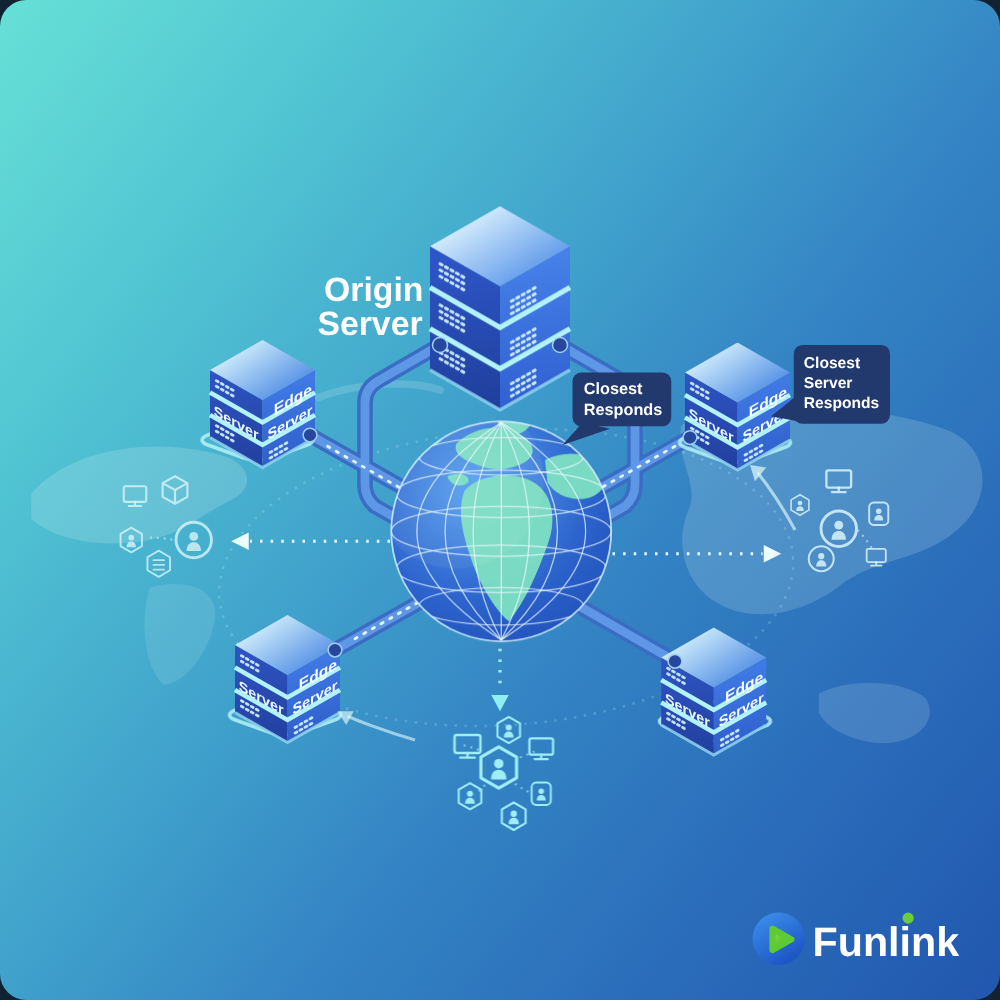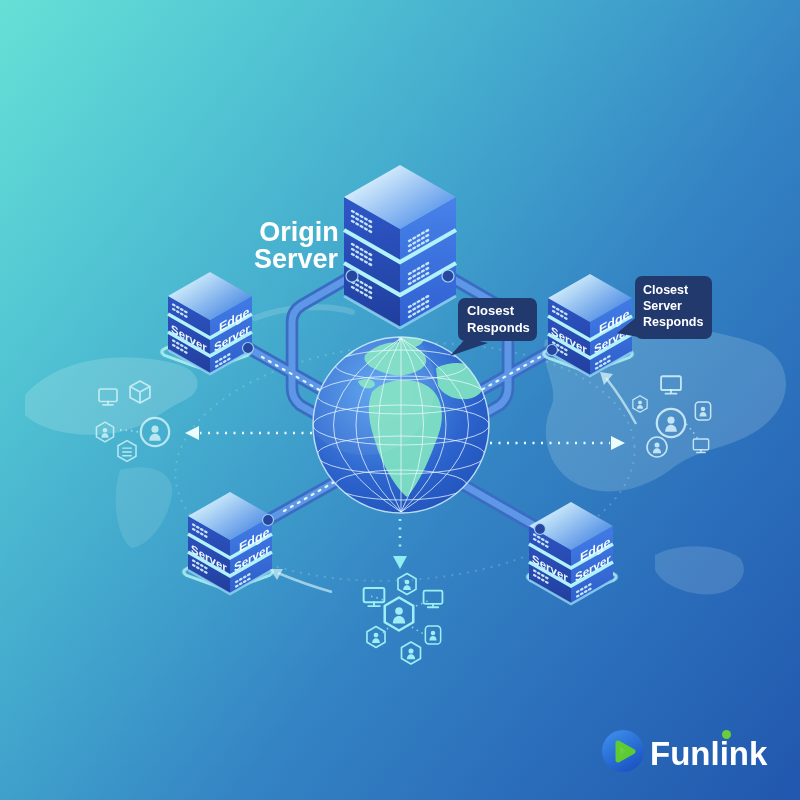--- a/index.html
+++ b/index.html
@@ -1,19 +1,20 @@
 <!DOCTYPE html>
 <html><head>
 <meta charset="utf-8">
 <style>
   html,body{margin:0;padding:0;background:#123;}
   .canvas{
     position:relative;width:800px;height:800px;overflow:hidden;
     background:linear-gradient(128deg,#66e0d6 0%,#52c6d3 20%,#41a4cc 42%,#3484c4 60%,#2a6cba 80%,#2157ae 100%);
     font-family:"Liberation Sans",sans-serif;
+    border-radius:21px;
   }
   .canvas svg{position:absolute;left:0;top:0;}
   text{font-family:"Liberation Sans",sans-serif;}
 </style>
 </head>
 <body>
 
 <div class="canvas">
 <svg width="800" height="800" viewBox="0 0 800 800">
   <defs>

